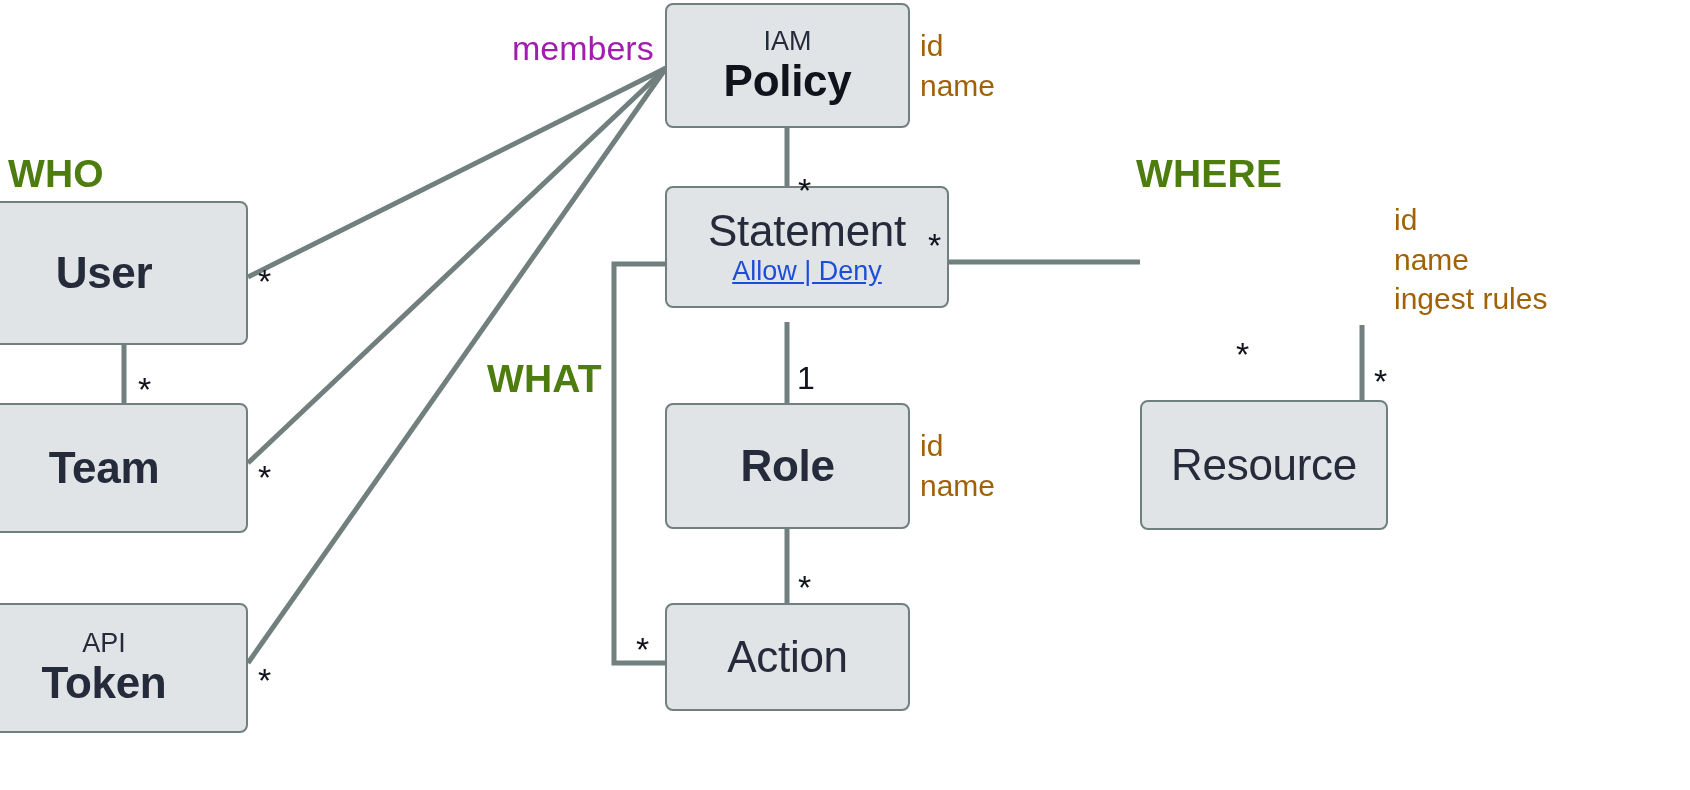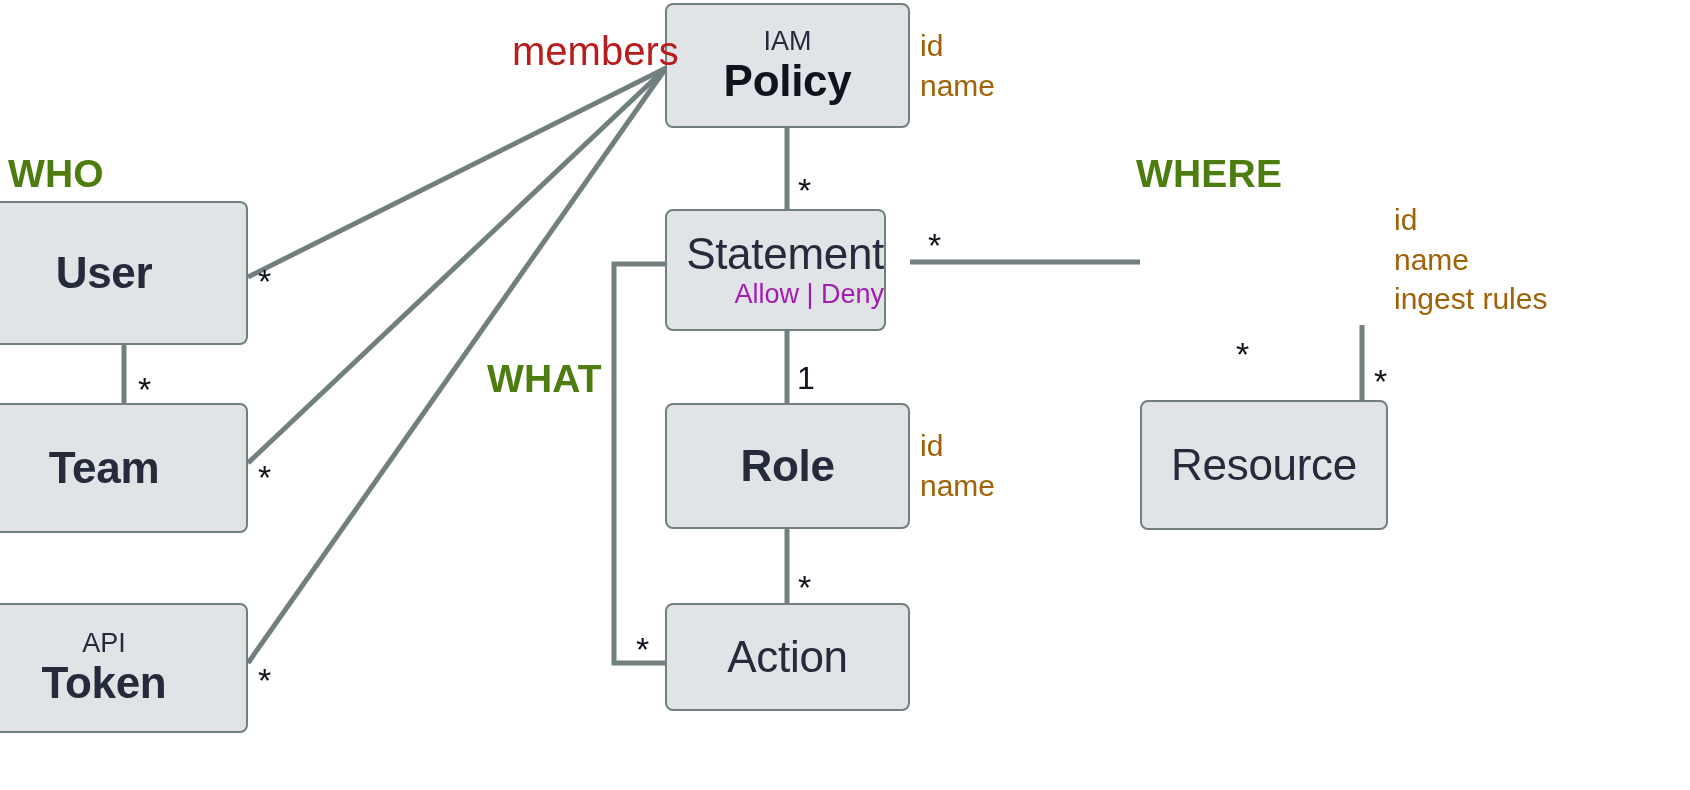--- a/index.html
+++ b/index.html
@@ -51,22 +51,23 @@
     letter-spacing: -0.3px;
     color: #262b3c;
   }
   .node .title.plain {
     font-weight: 400;
   }
   .node .sub {
     font-size: 27px;
     font-weight: 400;
     line-height: 1.15;
-    color: #a21caf;
+    color: #1d4ed8;
     margin-top: 2px;
+    text-decoration: underline;
   }
   .node.dark-title .title { color: #10121c; }
 
   .section-label {
     position: absolute;
     font-size: 39px;
     font-weight: 700;
     color: #4d7c0f;
     letter-spacing: 0.2px;
     z-index: 3;
@@ -76,23 +77,23 @@
     position: absolute;
     font-size: 30px;
     font-weight: 400;
     color: #a16207;
     line-height: 1.32;
     z-index: 3;
     white-space: nowrap;
   }
   .edge-label {
     position: absolute;
-    font-size: 40px;
-    font-weight: 400;
-    color: #b91c1c;
+    font-size: 34px;
+    font-weight: 400;
+    color: #a21caf;
     z-index: 3;
     white-space: nowrap;
   }
   .card {
     position: absolute;
     font-size: 34px;
     font-weight: 400;
     color: #10121c;
     z-index: 3;
     line-height: 1;
@@ -147,21 +148,21 @@
   <div class="node" style="left:-40px; top:603px; width:288px; height:130px;">
     <div class="kicker">API</div>
     <div class="title">Token</div>
   </div>
 
   <div class="node dark-title" style="left:665px; top:3px; width:245px; height:125px;">
     <div class="kicker">IAM</div>
     <div class="title">Policy</div>
   </div>
 
-  <div class="node" style="left:665px; top:209px; width:221px; height:122px;align-items:flex-end;">
+  <div class="node" style="left:665px; top:186px; width:284px; height:122px;">
     <div class="title plain">Statement</div>
     <div class="sub">Allow | Deny</div>
   </div>
 
   <div class="node" style="left:665px; top:403px; width:245px; height:126px;">
     <div class="title">Role</div>
   </div>
 
   <div class="node" style="left:665px; top:603px; width:245px; height:108px;">
     <div class="title plain">Action</div>

